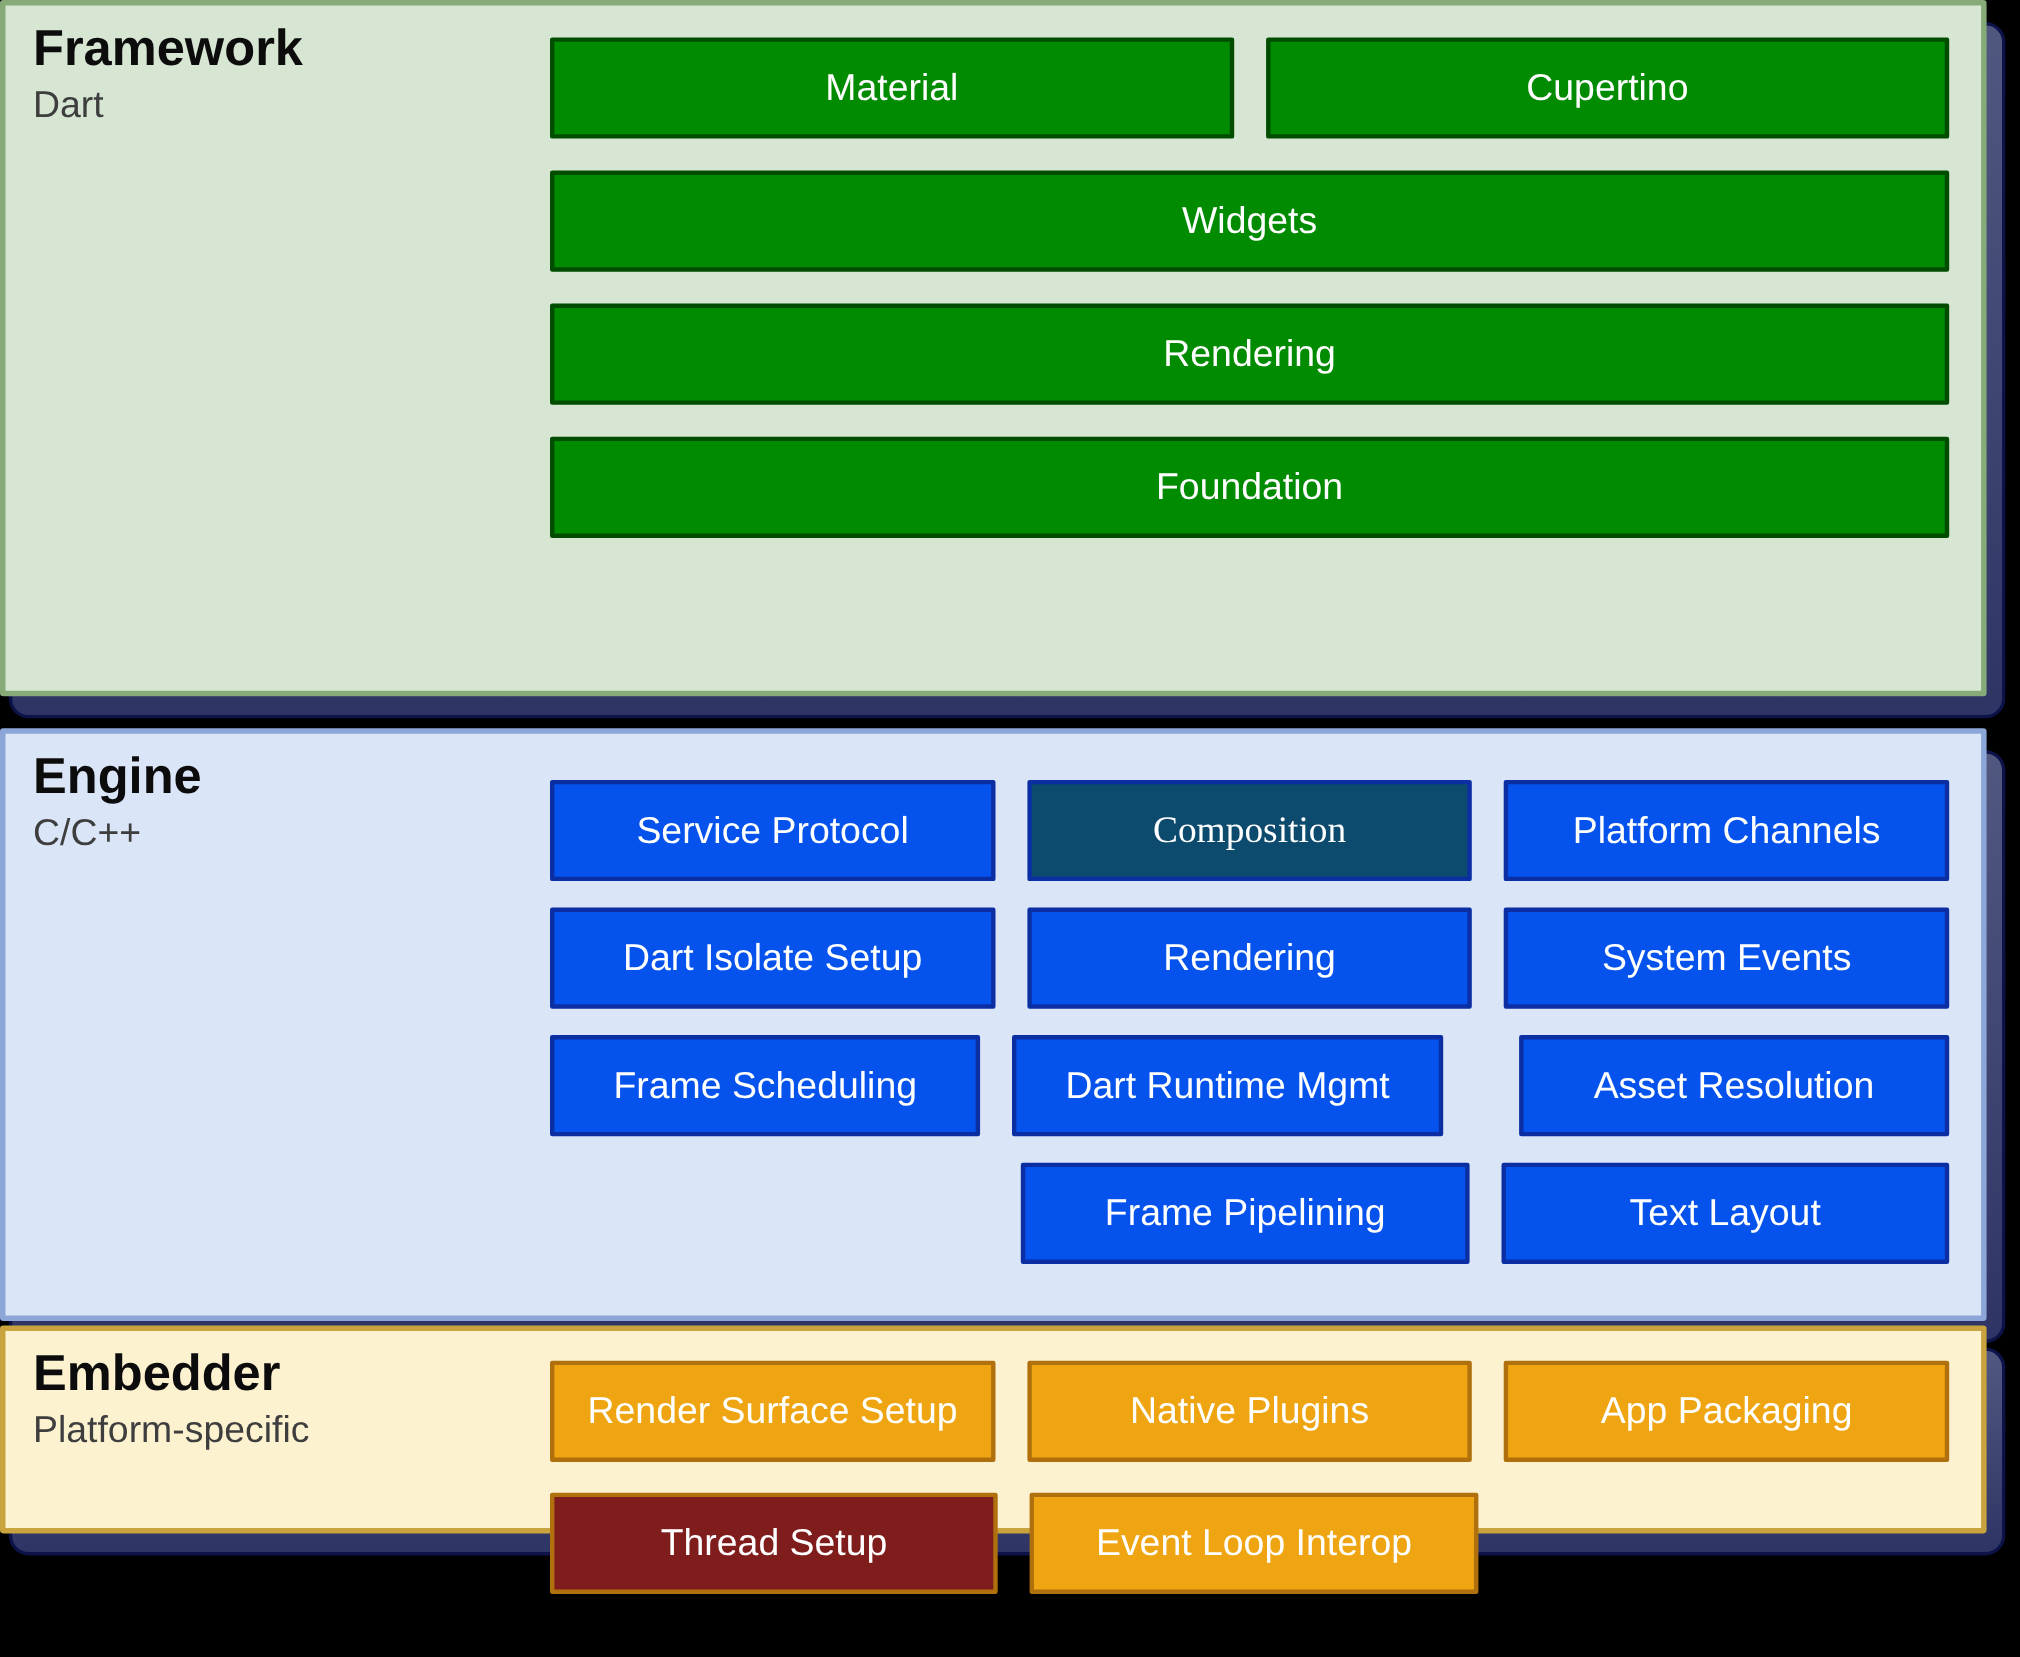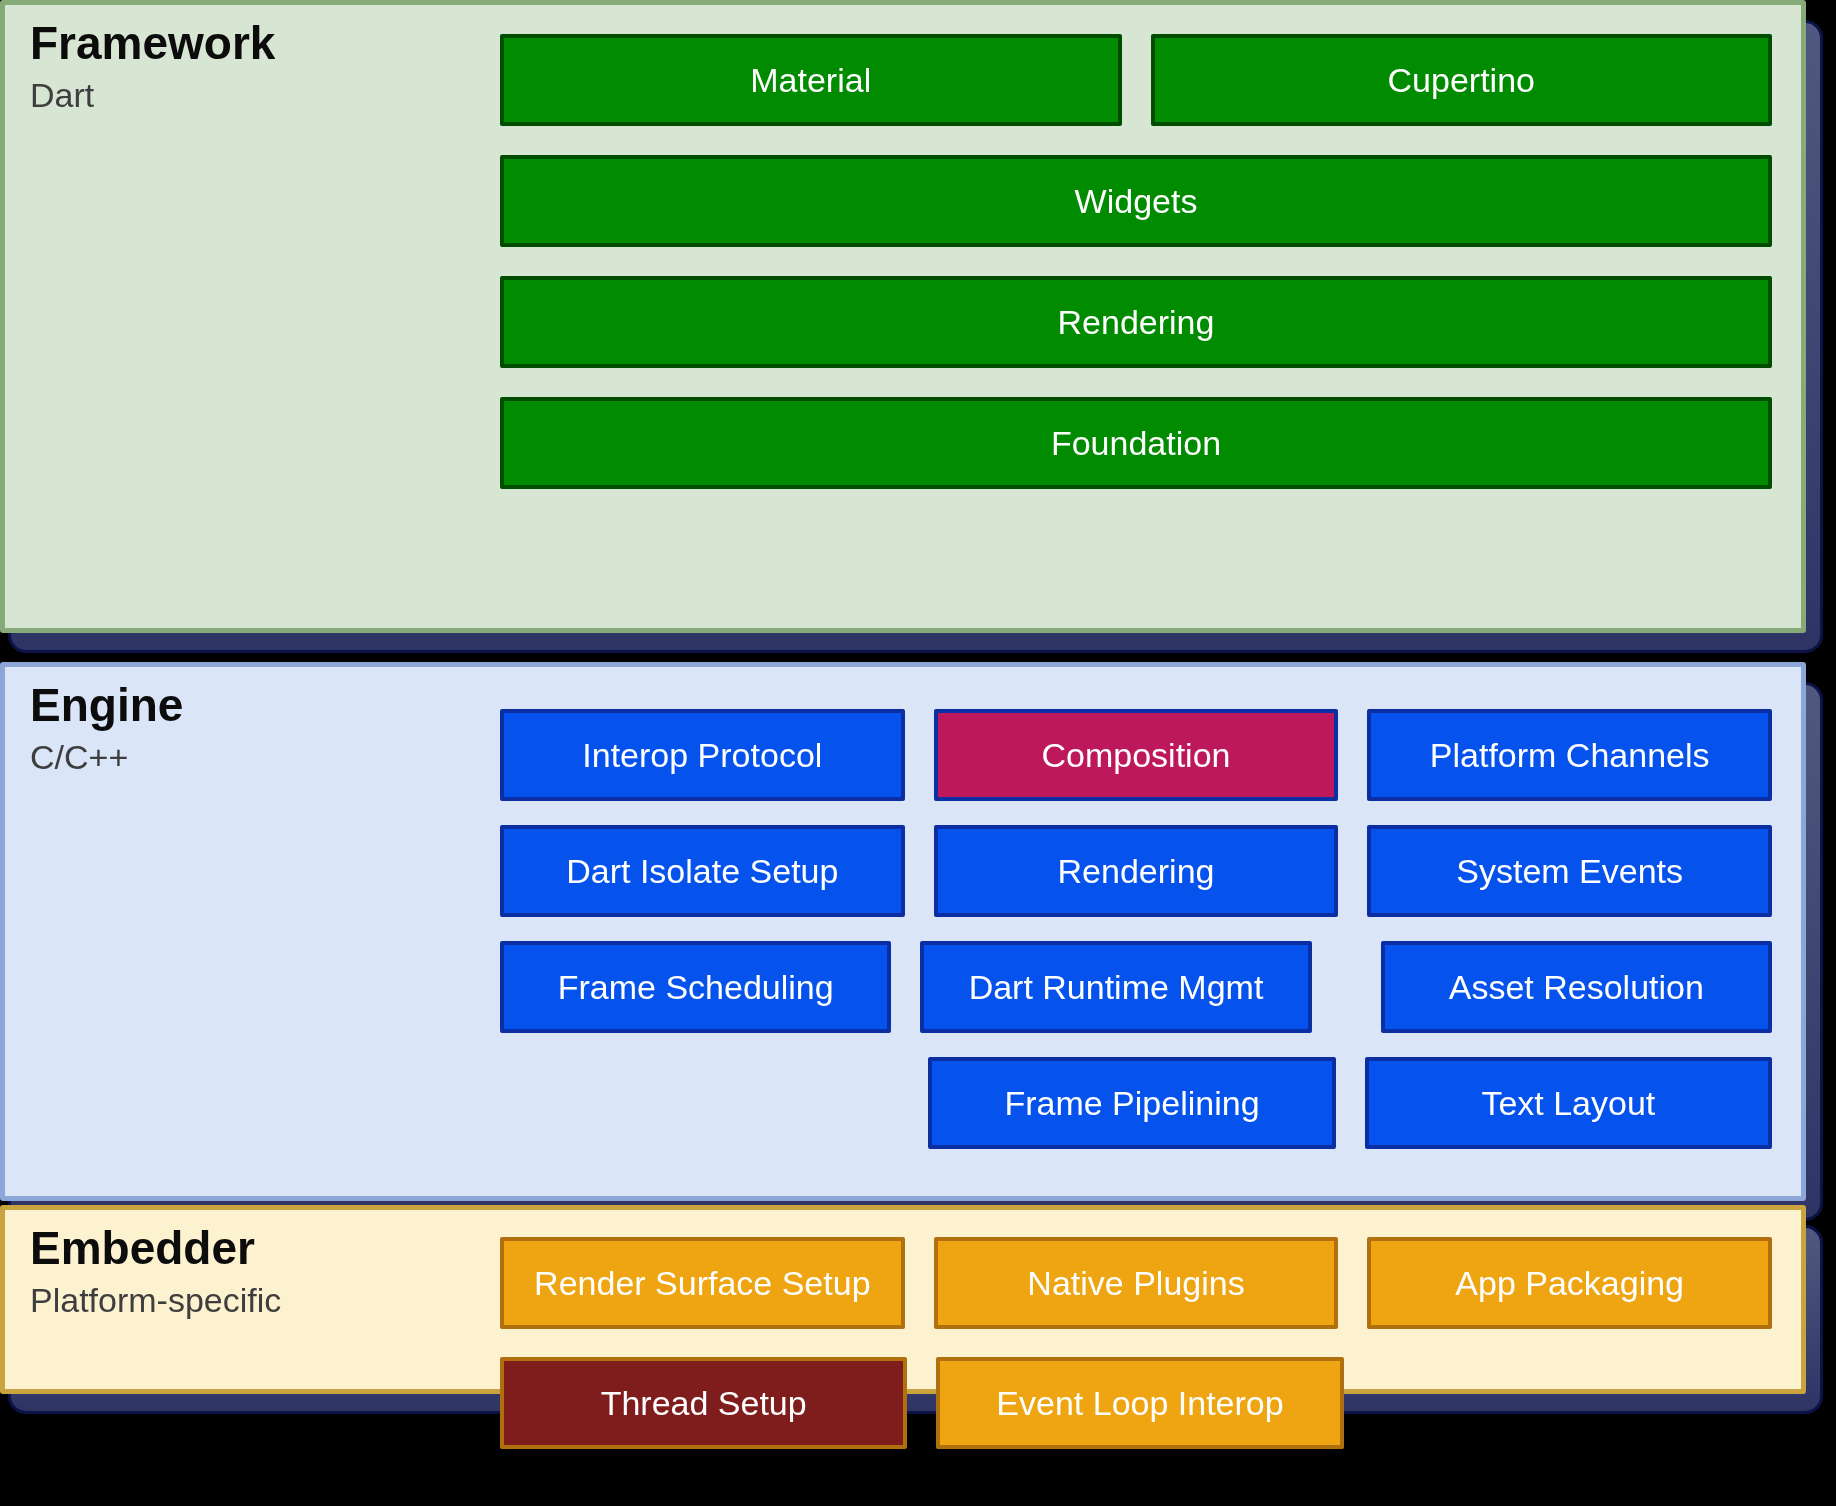--- a/index.html
+++ b/index.html
@@ -108,22 +108,22 @@
     </div>
     <div class="panel-wrap sec-engine">
       <div class="panel-shadow"></div>
       <div class="panel" style="background: rgb(219, 229, 248); border-color: rgb(140, 166, 216);">
         <div class="title-block">
           <div class="panel-title">Engine</div>
           <div class="panel-subtitle">C/C++</div>
         </div>
         <div class="rows">
           <div class="row">
-            <div class="box" style="background: rgb(5, 83, 236); border-color: rgb(11, 47, 163);">Interop Protocol</div>
-            <div class="box" style="background: #be185d; border-color: rgb(11, 47, 163);">Composition</div>
+            <div class="box" style="background: rgb(5, 83, 236); border-color: rgb(11, 47, 163);">Service Protocol</div>
+            <div class="box" style="background: #0c4a6e; border-color: rgb(11, 47, 163); font-family: Liberation Serif, serif;">Composition</div>
             <div class="box" style="background: rgb(5, 83, 236); border-color: rgb(11, 47, 163);">Platform Channels</div>
           </div>
           <div class="row">
             <div class="box" style="background: rgb(5, 83, 236); border-color: rgb(11, 47, 163);">Dart Isolate Setup</div>
             <div class="box" style="background: rgb(5, 83, 236); border-color: rgb(11, 47, 163);">Rendering</div>
             <div class="box" style="background: rgb(5, 83, 236); border-color: rgb(11, 47, 163);">System Events</div>
           </div>
           <div class="row">
             <div class="box" style="background: rgb(5, 83, 236); border-color: rgb(11, 47, 163);">Frame Scheduling</div>
             <div class="box" style="background: rgb(5, 83, 236); border-color: rgb(11, 47, 163);">Dart Runtime Mgmt</div>

